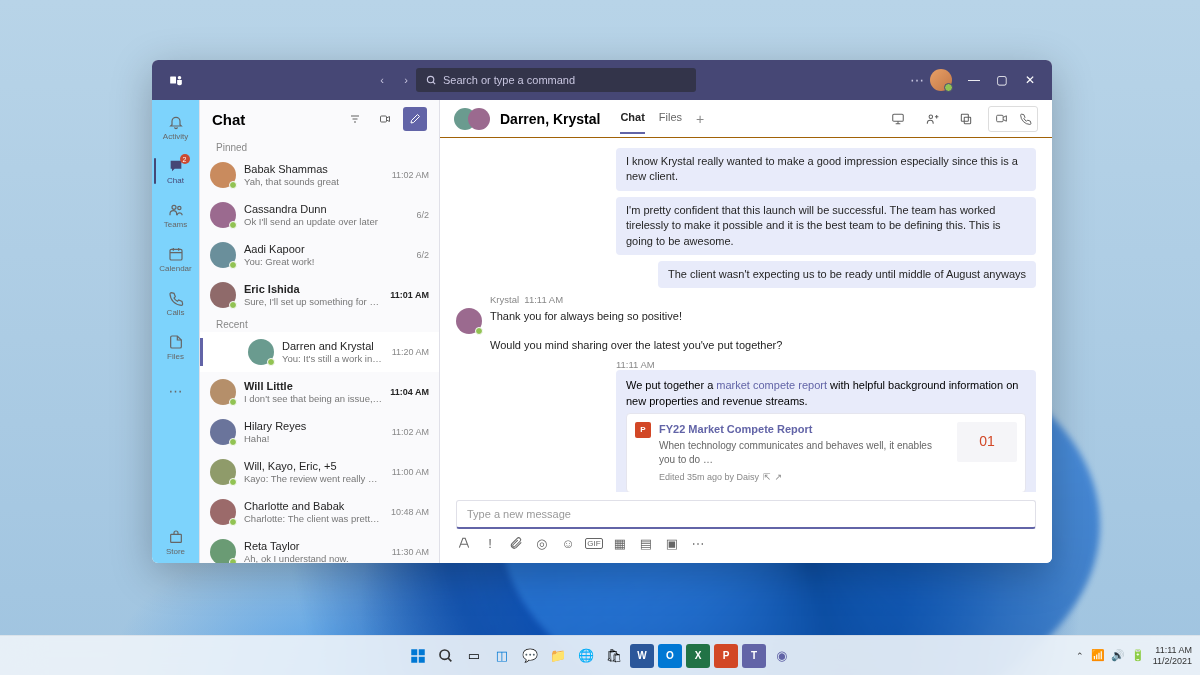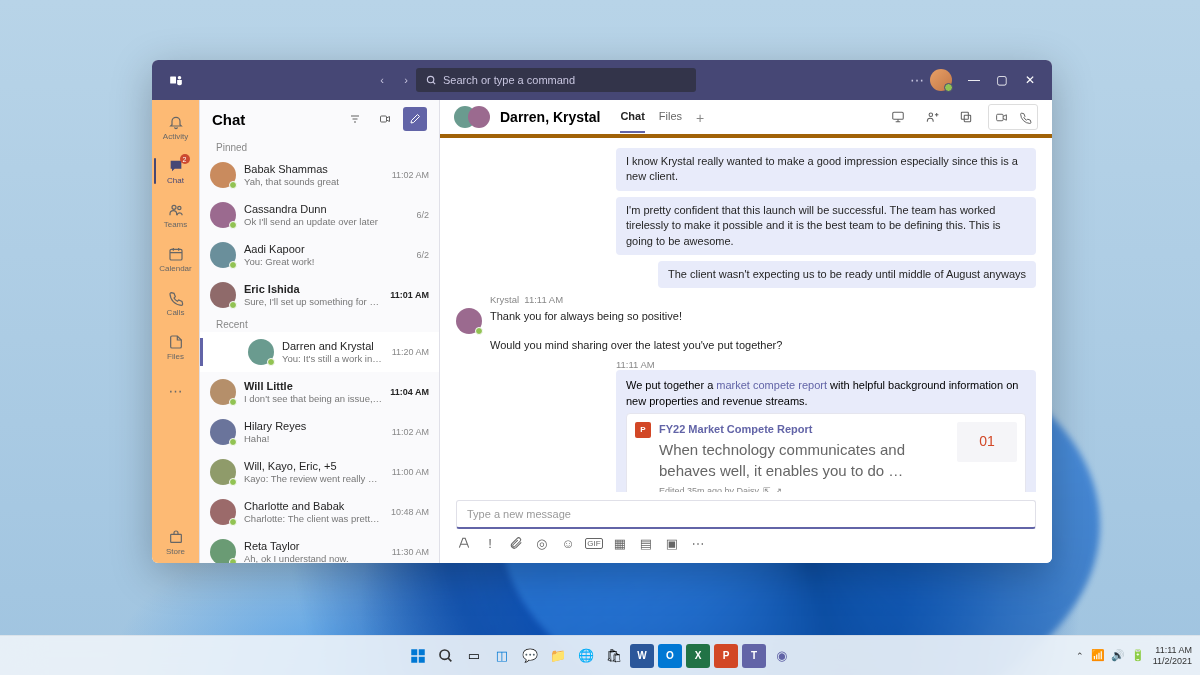--- a/index.html
+++ b/index.html
@@ -14,21 +14,21 @@
   .tb-nav { display:flex; gap:4px; margin-left:180px;}
   .tb-navb { width:20px; height:20px; display:flex; align-items:center; justify-content:center; color:#c8c6e0; font-size:11px; cursor:pointer; border-radius:3px;}
   .tb-search { flex:0 0 280px; height:24px; background:#33344a; border-radius:3px; margin-left:0; display:flex; align-items:center; padding:0 10px; color:#c8c6e0; font-size:11px; gap:6px;}
   .tb-spacer { flex:1; }
   .tb-dots { color:#c8c6e0; font-size:14px; margin-right:6px; cursor:pointer;}
   .tb-avatar { width:22px; height:22px; border-radius:50%; background:linear-gradient(135deg,#e8a066,#c37848); margin-right:8px; position:relative;}
   .tb-avatar::after{content:'';position:absolute;bottom:-1px;right:-1px;width:7px;height:7px;background:#92c353;border-radius:50%;border:1px solid #464775;}
   .tb-wc { width:28px; height:28px; display:flex; align-items:center; justify-content:center; color:#fff; font-size:12px; cursor:pointer;}
 
   .app-body { flex:1; display:flex; min-height:0; }
-  .rail { width:48px; background:#fdba74; border-right:1px solid #e0e0e8; display:flex; flex-direction:column; align-items:center; padding-top:6px; gap:2px;}
+  .rail { width:48px; background:#7dd3fc; border-right:1px solid #e0e0e8; display:flex; flex-direction:column; align-items:center; padding-top:6px; gap:2px;}
   .rail-item { width:44px; height:42px; display:flex; flex-direction:column; align-items:center; justify-content:center; font-size:8px; color:#666; cursor:pointer; border-radius:3px; position:relative; gap:1px;}
   .rail-item.active { color:#464775; }
   .rail-item.active::before { content:''; position:absolute; left:0; top:8px; bottom:8px; width:2px; background:#464775; border-radius:1px;}
   .rail-ico { width:18px; height:18px; display:flex; align-items:center; justify-content:center; font-size:14px; position:relative;}
   .badge { position:absolute; top:-3px; right:-5px; background:#cc4a31; color:#fff; font-size:7px; min-width:10px; height:10px; border-radius:5px; display:flex; align-items:center; justify-content:center; padding:0 2px;}
   .rail-spacer{flex:1;}
 
   .chatlist { width:240px; border-right:1px solid #e0e0e8; display:flex; flex-direction:column; background:#fafafc;}
   .cl-head { height:38px; display:flex; align-items:center; padding:0 12px; gap:6px;}
   .cl-title { font-size:15px; font-weight:700; flex:1;}
@@ -42,21 +42,21 @@
   .cl-av { width:26px; height:26px; border-radius:50%; flex-shrink:0; position:relative; background:#ccc; display:flex; align-items:center; justify-content:center; font-size:9px; font-weight:600; color:#fff;}
   .cl-av .presence{position:absolute;bottom:-1px;right:-1px;width:8px;height:8px;background:#92c353;border-radius:50%;border:1.5px solid #fafafc;}
   .cl-text { flex:1; min-width:0; }
   .cl-name { font-size:11px; color:#252525; white-space:nowrap; overflow:hidden; text-overflow:ellipsis;}
   .cl-row.unread .cl-name { font-weight:700; }
   .cl-prev { font-size:9.5px; color:#777; white-space:nowrap; overflow:hidden; text-overflow:ellipsis; margin-top:1px;}
   .cl-time { font-size:9px; color:#888; flex-shrink:0;}
   .cl-row.unread .cl-time{font-weight:700;color:#252525;}
 
   .conv { flex:1; display:flex; flex-direction:column; min-width:0; background:#fff;}
-  .cv-head { height:38px; border-bottom:4px solid #a16207; display:flex; align-items:center; padding:0 14px; gap:10px;}
+  .cv-head { height:38px; border-bottom:1px solid #a16207; display:flex; align-items:center; padding:0 14px; gap:10px;}
   .cv-av-grp { display:flex; }
   .cv-av-grp .cl-av{width:22px;height:22px;}
   .cv-av-grp .cl-av:nth-child(2){margin-left:-8px;}
   .cv-title { font-size:14px; font-weight:700; }
   .cv-tabs { display:flex; gap:14px; margin-left:10px;}
   .cv-tab { font-size:11px; color:#666; padding:8px 0 7px; cursor:pointer; }
   .cv-tab.active { color:#252525; border-bottom:2px solid #6264a7; font-weight:600; padding-bottom:5px;}
   .cv-tab.add { font-size:14px; color:#888;}
   .cv-spacer{flex:1;}
   .cv-ico { width:24px; height:24px; display:flex; align-items:center; justify-content:center; color:#616161; cursor:pointer; border-radius:3px;}
@@ -69,21 +69,21 @@
   .bubble { max-width:420px; padding:6px 10px; border-radius:4px; font-size:11px; line-height:1.4; }
   .bubble-row.mine .bubble { background:#e8ebfa; color:#252525;}
   .msg-grp { display:flex; gap:8px; }
   .msg-grp .msgs { display:flex; flex-direction:column; gap:3px;}
   .msg-meta { font-size:9.5px; color:#888; margin-bottom:1px;}
   .msg-text { font-size:11px; color:#252525; line-height:1.4;}
   .card { background:#fff; border:1px solid #e5e5ee; border-radius:4px; margin-top:4px; padding:8px; display:flex; gap:8px;}
   .card-ico { width:16px; height:16px; background:#d24726; border-radius:2px; flex-shrink:0; display:flex; align-items:center;justify-content:center;color:#fff;font-size:8px;font-weight:bold;}
   .card-body { flex:1; }
   .card-title { font-size:11px; color:#6264a7; font-weight:600;}
-  .card-desc { font-size:15px; color:#666; margin-top:2px;}
+  .card-desc { font-size:10px; color:#666; margin-top:2px;}
   .card-edit { font-size:9px; color:#888; margin-top:4px; display:flex; align-items:center; gap:4px;}
   .card-thumb { width:60px; height:40px; background:#f5f5f8; border-radius:2px; display:flex; align-items:center; justify-content:center; font-size:14px; color:#d24726; font-weight:normal;}
   .link { color:#6264a7; }
   .my-meta { font-size:9.5px; color:#888; align-self:flex-end; margin-right:6px;}
   .bubble.withcard { background:#e8ebfa; padding:8px 10px;}
 
   .composer { padding:8px 16px 12px;}
   .comp-box { border:1px solid #e0e0e8; border-bottom:2px solid #6264a7; border-radius:3px; padding:7px 10px; font-size:11px; color:#999;}
   .comp-icons { display:flex; gap:10px; margin-top:6px; color:#666;}
   .comp-ico { width:16px; height:16px; display:flex; align-items:center; justify-content:center; cursor:pointer; font-size:13px;}

